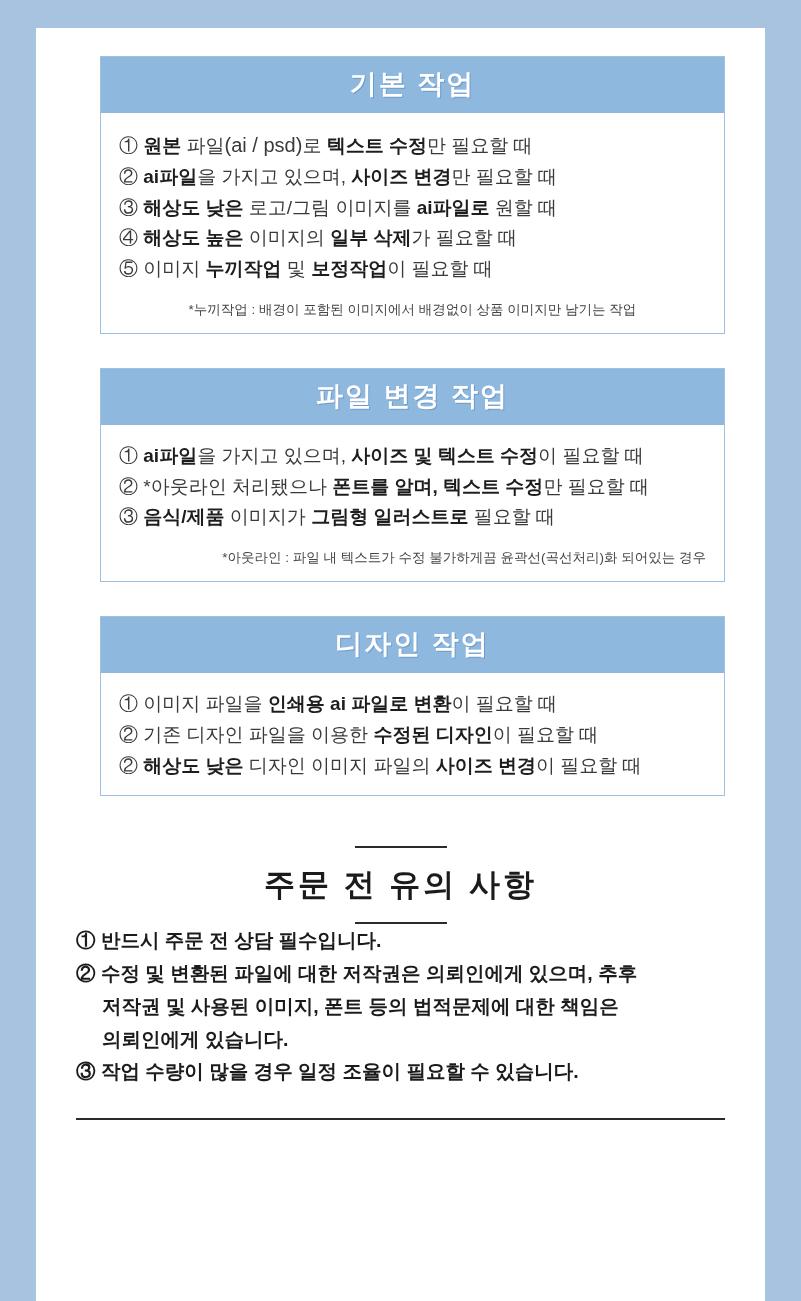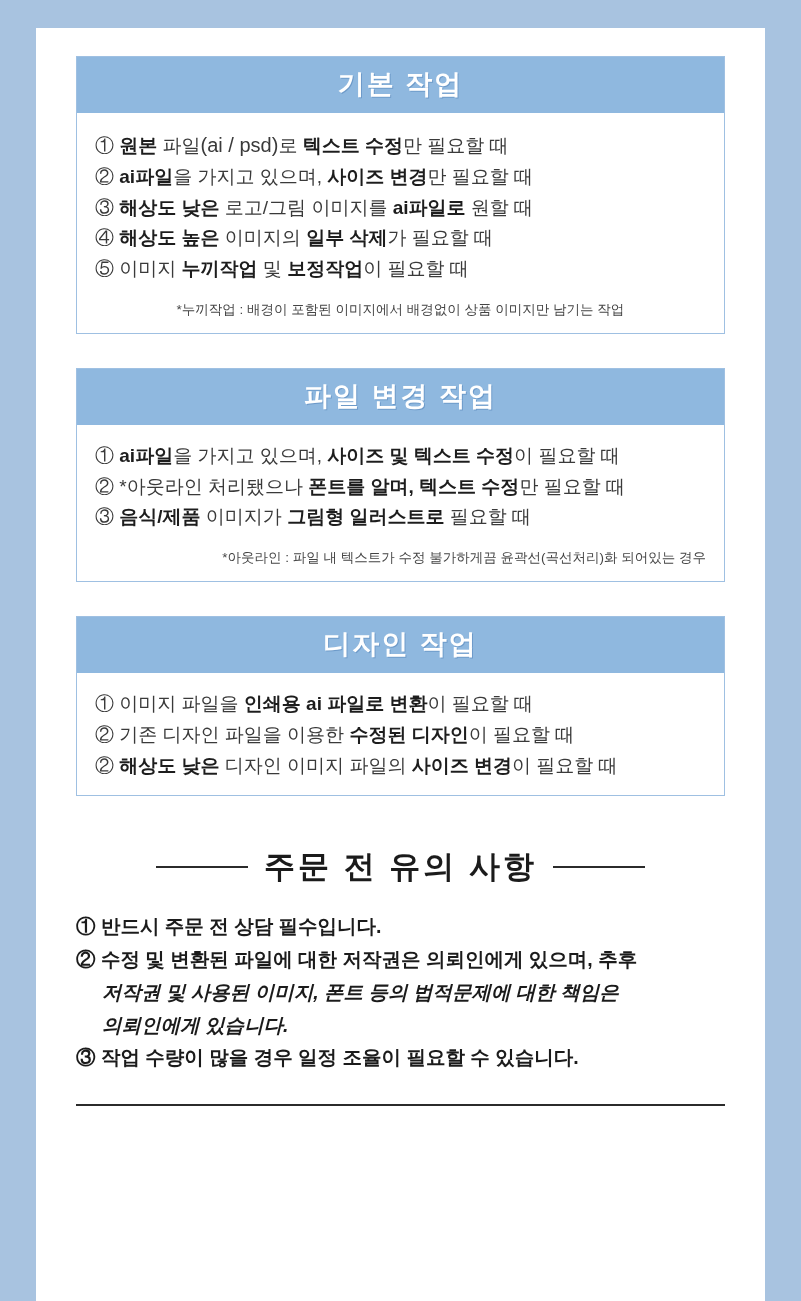--- a/index.html
+++ b/index.html
@@ -24,20 +24,21 @@
   }
   .inner {
     padding: 28px 40px 0 40px;
   }
 
   
   .card {
     border: 1px solid #9fc0e2;
     margin-bottom: 34px;
     background: #fff;
+    margin-left: 24px;
   }
   .card-head {
     background: #8fb8df;
     text-align: center;
     padding: 9px 0 11px 0;
   }
   .card-head-title {
     color: #ffffff;
     font-size: 27px;
     font-weight: bold;
@@ -78,21 +79,21 @@
 
   
   .notice {
     margin-top: 50px;
   }
   .notice-title-row {
     display: flex;
     align-items: center;
     justify-content: center;
     gap: 16px;
-    margin-bottom: 22px;
+    flex-direction: column;
   }
   .rule {
     height: 2px;
     background: #2b2b2b;
     width: 92px;
   }
   .notice-title {
     font-size: 31px;
     font-weight: bold;
     color: #1b1b1b;
@@ -101,21 +102,20 @@
   }
   .notice-line {
     font-size: 19.5px;
     font-weight: bold;
     color: #1b1b1b;
     line-height: 1.68;
   }
   .notice-line .cont {
     display: block;
     padding-left: 26px;
-    font-style: italic;
   }
   .bottom-rule {
     height: 2px;
     background: #2b2b2b;
     margin-top: 30px;
   }
 </style>
 </head>
 <body>
 

